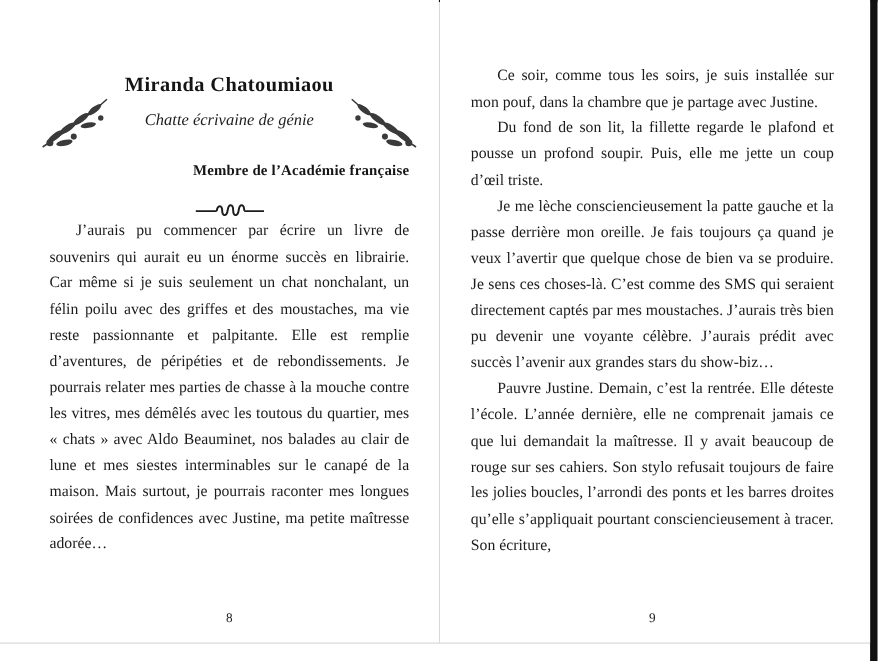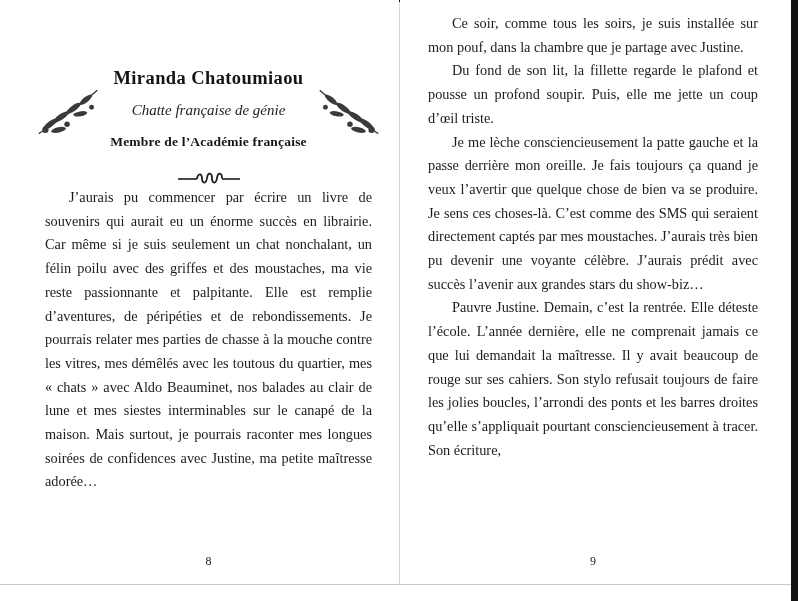--- a/index.html
+++ b/index.html
@@ -32,35 +32,36 @@
     letter-spacing: 0.4px;
     color: #151515;
   }
   .book-subtitle {
     margin-top: 13px;
     font-style: italic;
     font-size: 15px;
     color: #1e1e1e;
   }
   .book-affiliation {
-    margin-top: 15px;
+    margin-top: 28px;
     font-weight: bold;
     font-size: 13.5px;
     letter-spacing: 0.2px;
     color: #151515;
+    text-align: right;
   }
   .laurel { position: absolute; width: 66px; height: 58px; top: 14px; }
   .laurel-left  { left: -10px; }
   .laurel-right { right: -10px; transform: scaleX(-1); }
 
   .divider { text-align: center; margin-top: 20px; height: 16px; }
 
   
   .body-text { }
-  .page-right .body-text { margin-top: 12px; }
+  .page-right .body-text { margin-top: 0; padding-top: 58px; }
   .body-text p {
     font-size: 14.3px;
     line-height: 23.7px;
     text-align: justify;
     text-indent: 24px;
     color: #1b1b1b;
   }
 
   .page-number {
     position: absolute;
@@ -99,21 +100,21 @@
             <ellipse cx="25" cy="50" rx="8" ry="2.8" transform="rotate(-12 25 50)"></ellipse>
             <ellipse cx="48" cy="33" rx="7.5" ry="2.6" transform="rotate(-10 48 33)"></ellipse>
             <circle cx="11" cy="50" r="3.4"></circle>
             <circle cx="34" cy="44" r="2.9"></circle>
             <circle cx="60" cy="26" r="2.6"></circle>
           </g>
         </svg>
       </span>
 
       <h1 class="book-title">Miranda Chatoumiaou</h1>
-      <div class="book-subtitle">Chatte française de génie</div>
+      <div class="book-subtitle">Chatte écrivaine de génie</div>
       <div class="book-affiliation">Membre de l’Académie française</div>
 
       <span class="laurel laurel-right">
         <svg viewBox="0 0 70 60" width="66" height="58" aria-hidden="true">
           <path d="M4,54 C22,42 44,28 66,8" fill="none" stroke="#3a3a3a" stroke-width="1.5"></path>
           <g fill="#3a3a3a">
             <ellipse cx="16" cy="44" rx="9" ry="3" transform="rotate(-38 16 44)"></ellipse>
             <ellipse cx="28" cy="36" rx="9" ry="3" transform="rotate(-34 28 36)"></ellipse>
             <ellipse cx="41" cy="27" rx="9" ry="3" transform="rotate(-36 41 27)"></ellipse>
             <ellipse cx="54" cy="18" rx="8" ry="2.8" transform="rotate(-38 54 18)"></ellipse>

